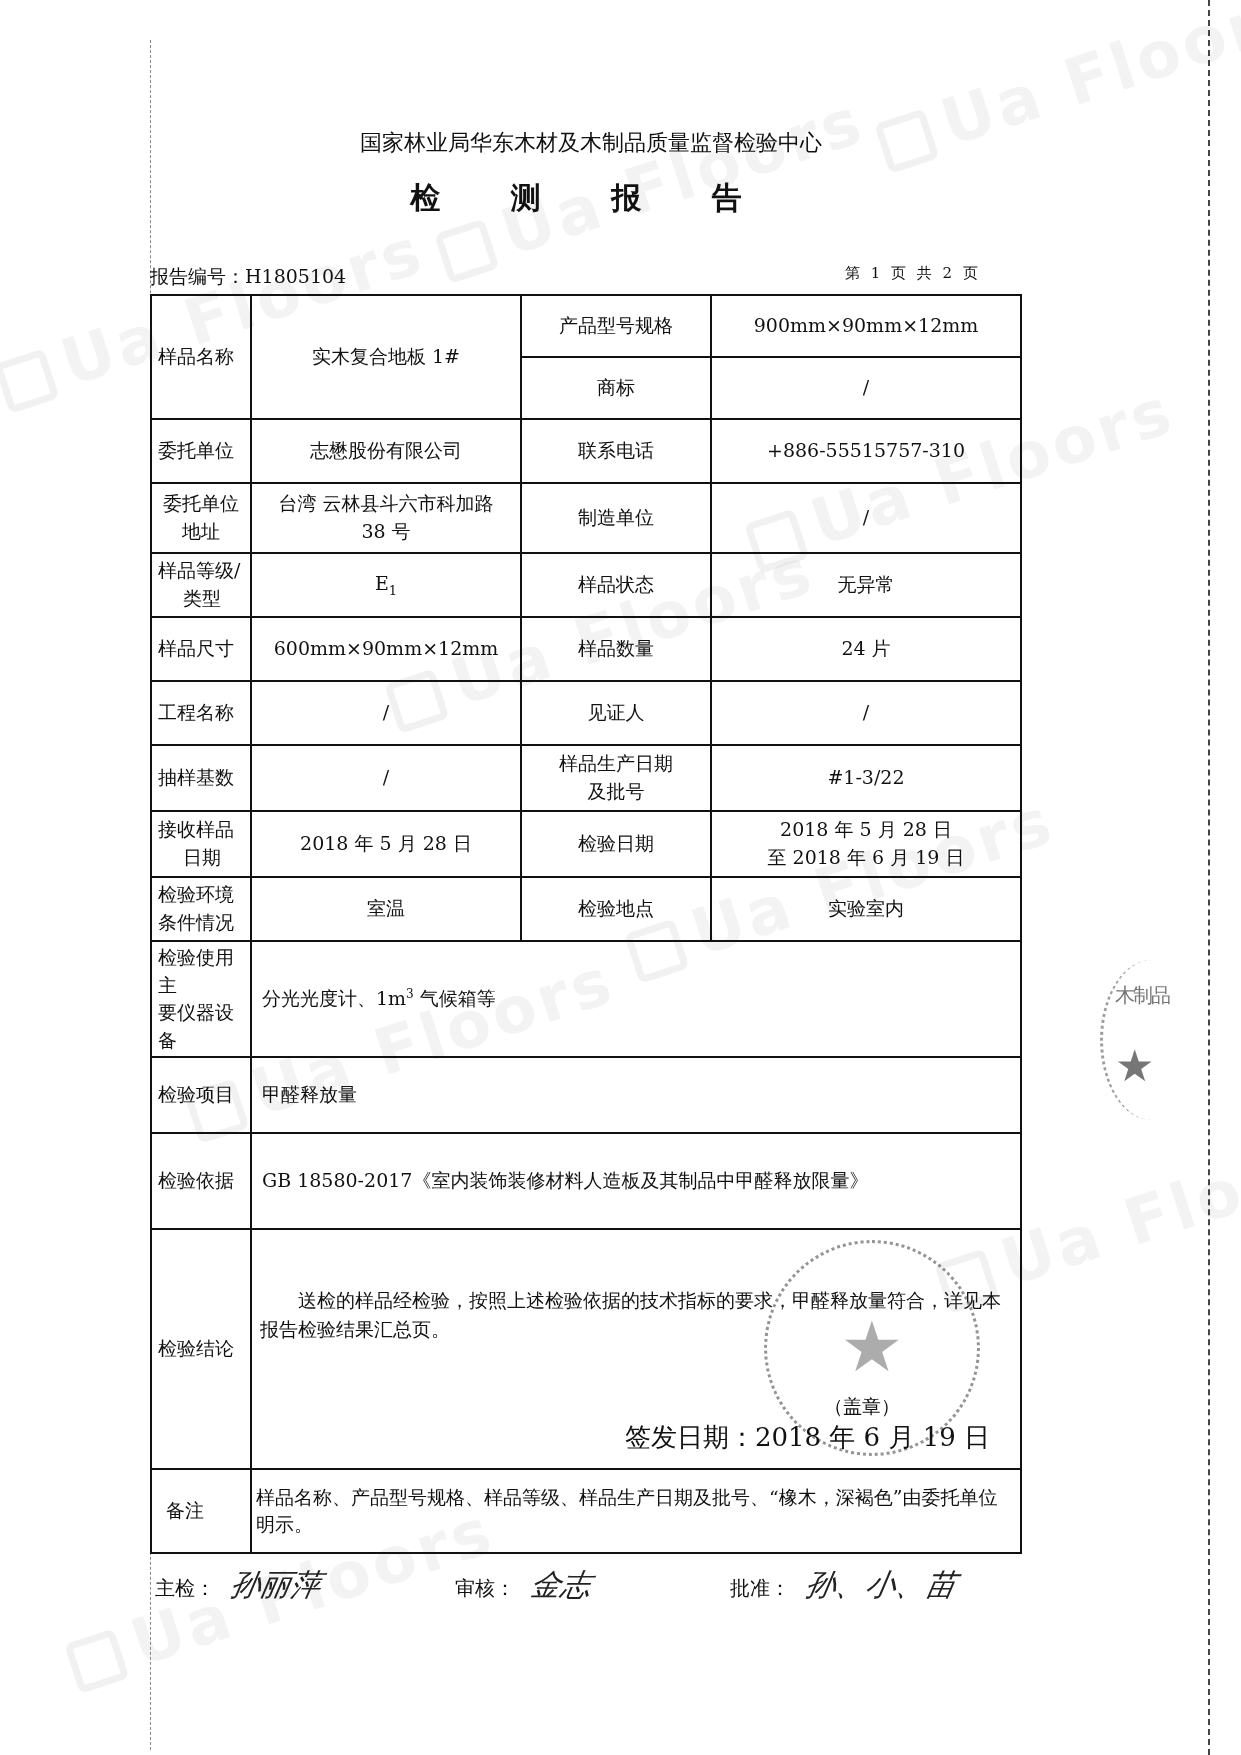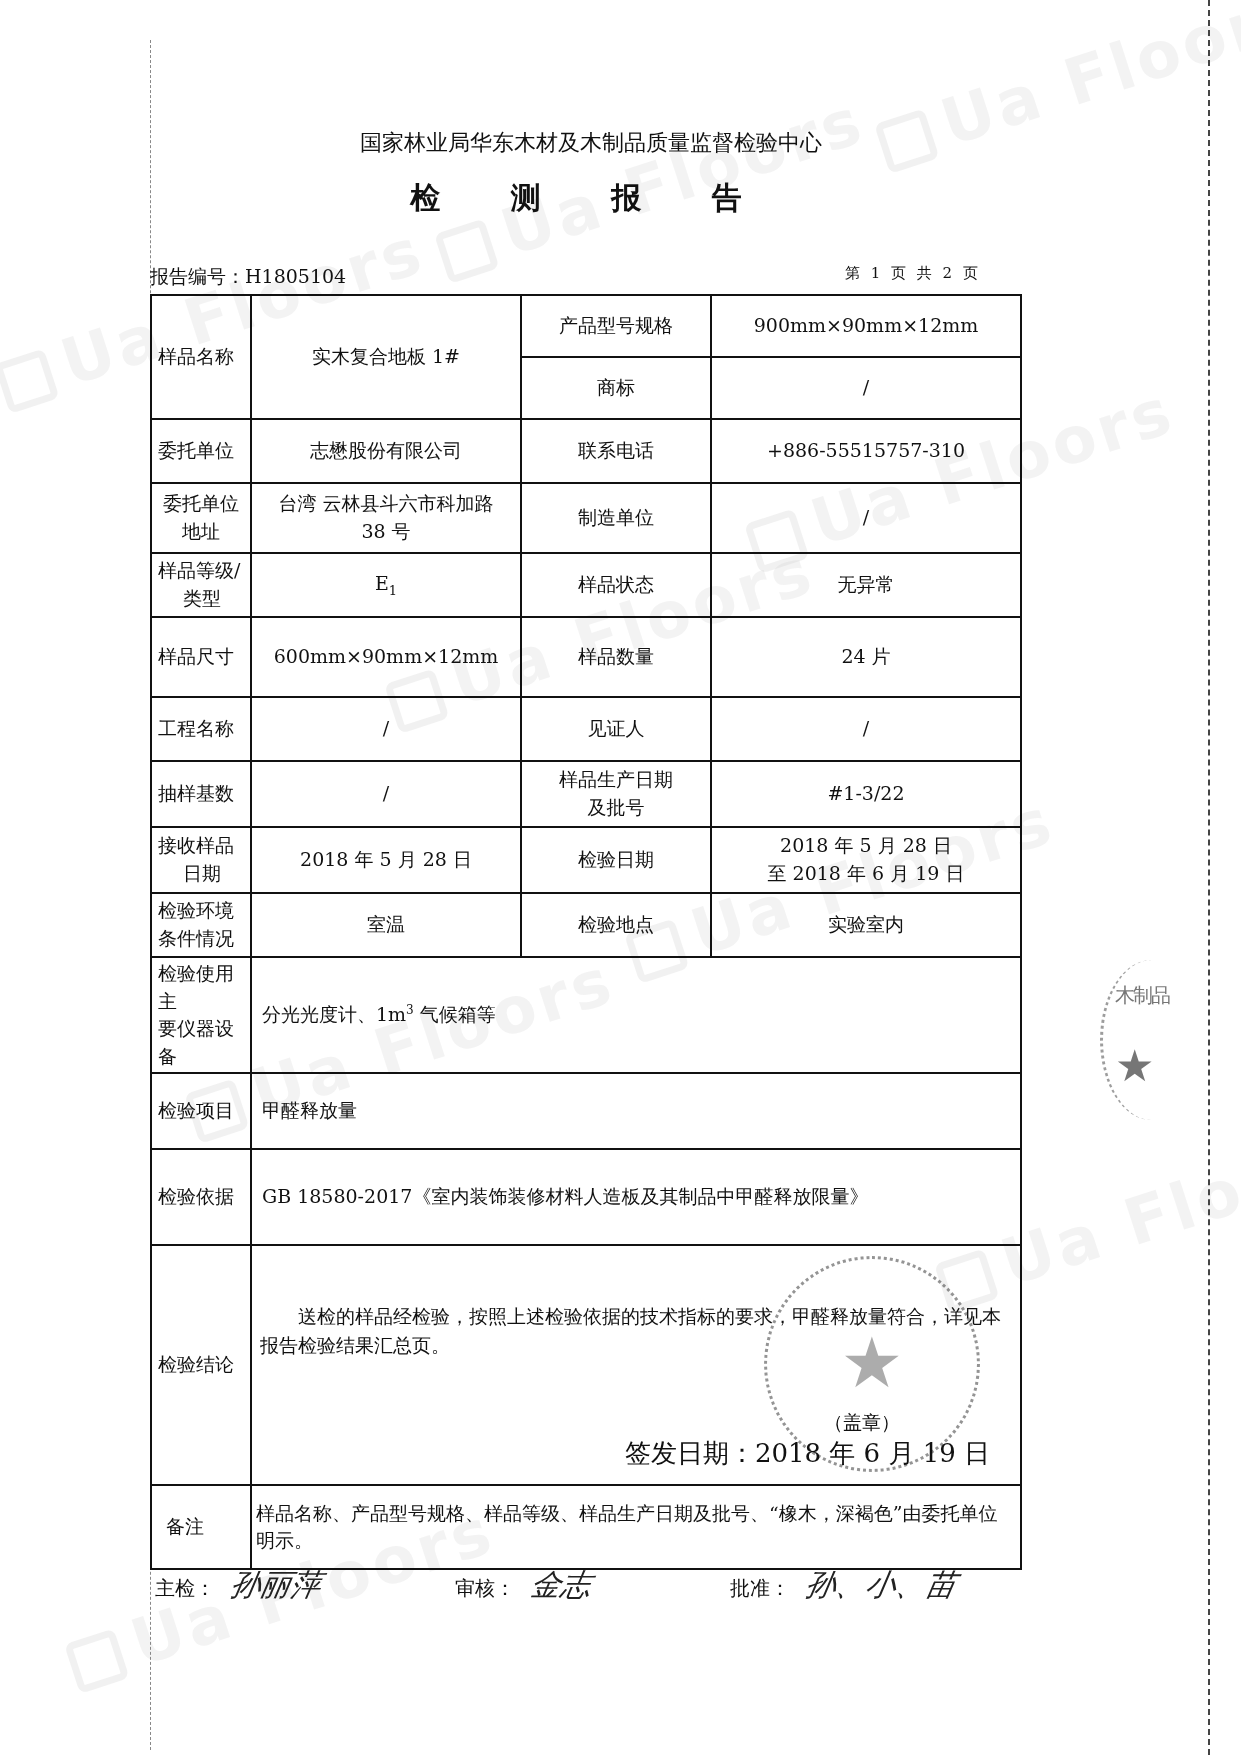--- a/index.html
+++ b/index.html
@@ -138,21 +138,21 @@
   </tr>
   <tr style="height:64px">
     <td class="label">
           <div>样品等级/</div>
           <div style="text-align:center">类型</div>
         </td>
     <td><span>E</span><sub style="font-size:13px">1</sub></td>
     <td>样品状态</td>
     <td>无异常</td>
   </tr>
-  <tr style="height:80px">
+  <tr style="height:64px">
     <td class="label">样品尺寸</td>
     <td>600mm×90mm×12mm</td>
     <td>样品数量</td>
     <td>24 片</td>
   </tr>
   <tr style="height:64px">
     <td class="label">工程名称</td>
     <td>/</td>
     <td>见证人</td>
     <td>/</td>

